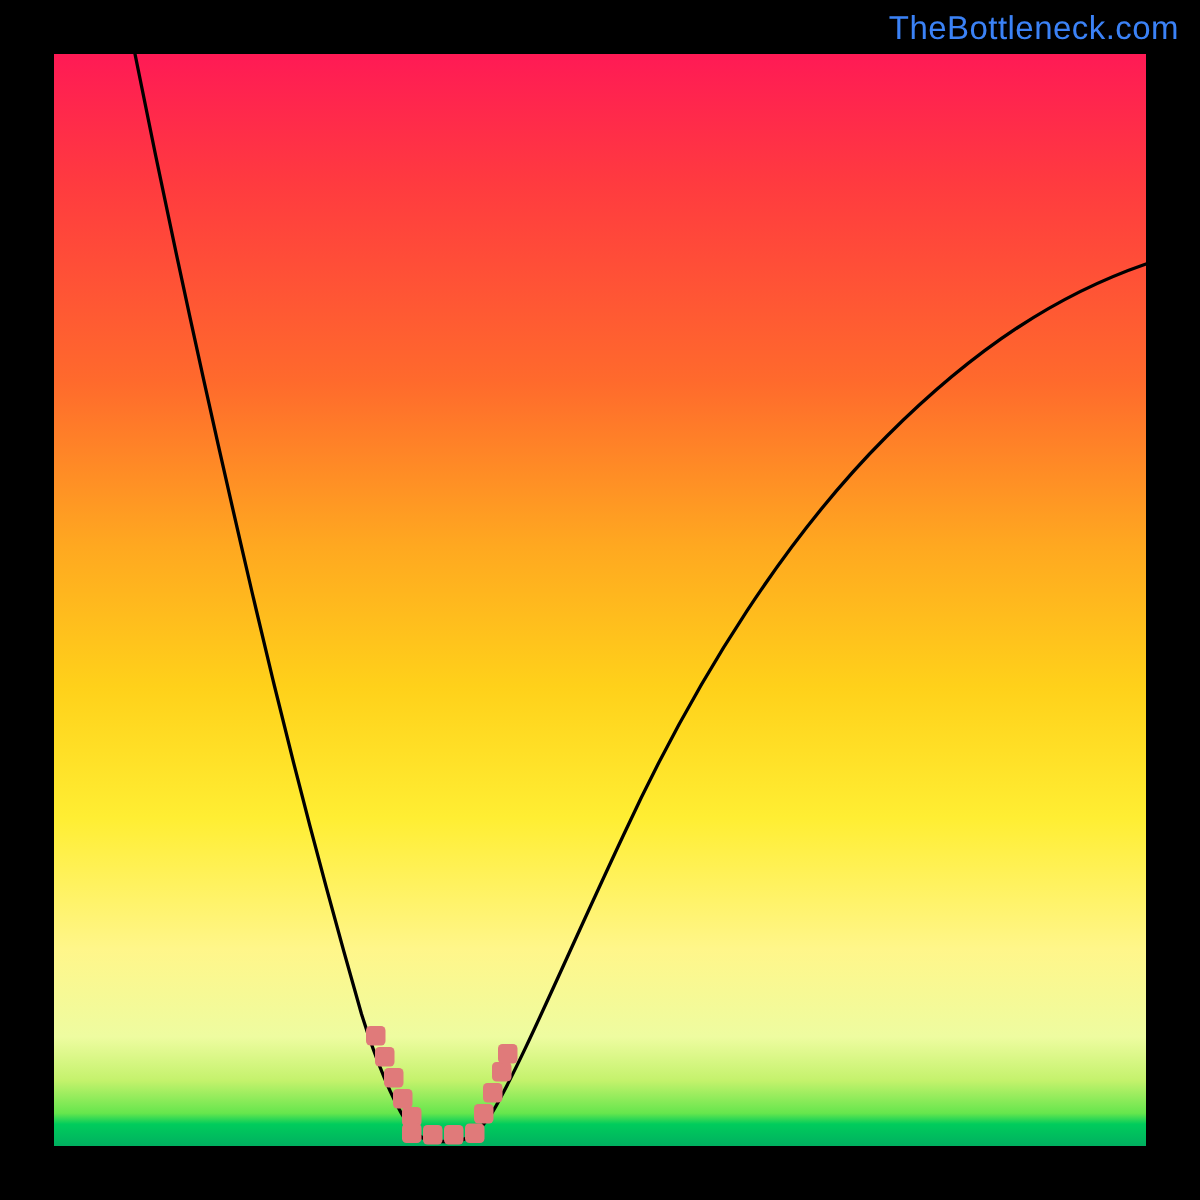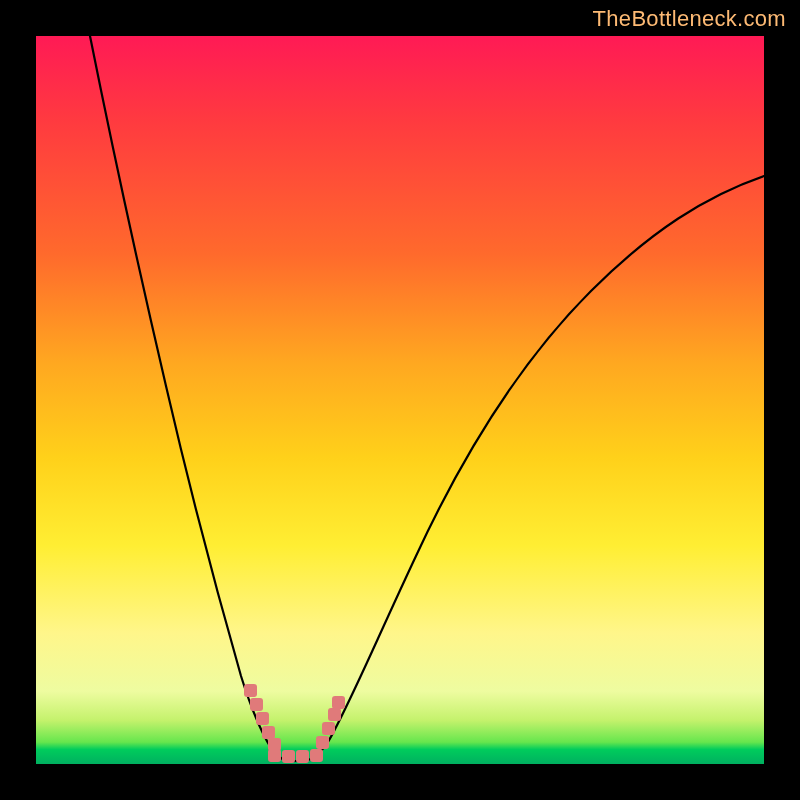--- a/index.html
+++ b/index.html
@@ -39,21 +39,21 @@
       #c4f26c 94%,
       #66e64d 97%,
       #00cc5c 98%,
       #00b060 100%
     );
   }
   .watermark {
     position: absolute;
     top: 6px;
     right: 14px;
-    color: #fdba74;
+    color: #3b82f6;
     font-size: 22px;
     font-weight: 500;
     letter-spacing: 0.3px;
     user-select: none;
   }
   svg.curve {
     position: absolute;
     left: 0;
     top: 0;
     width: 728px;

